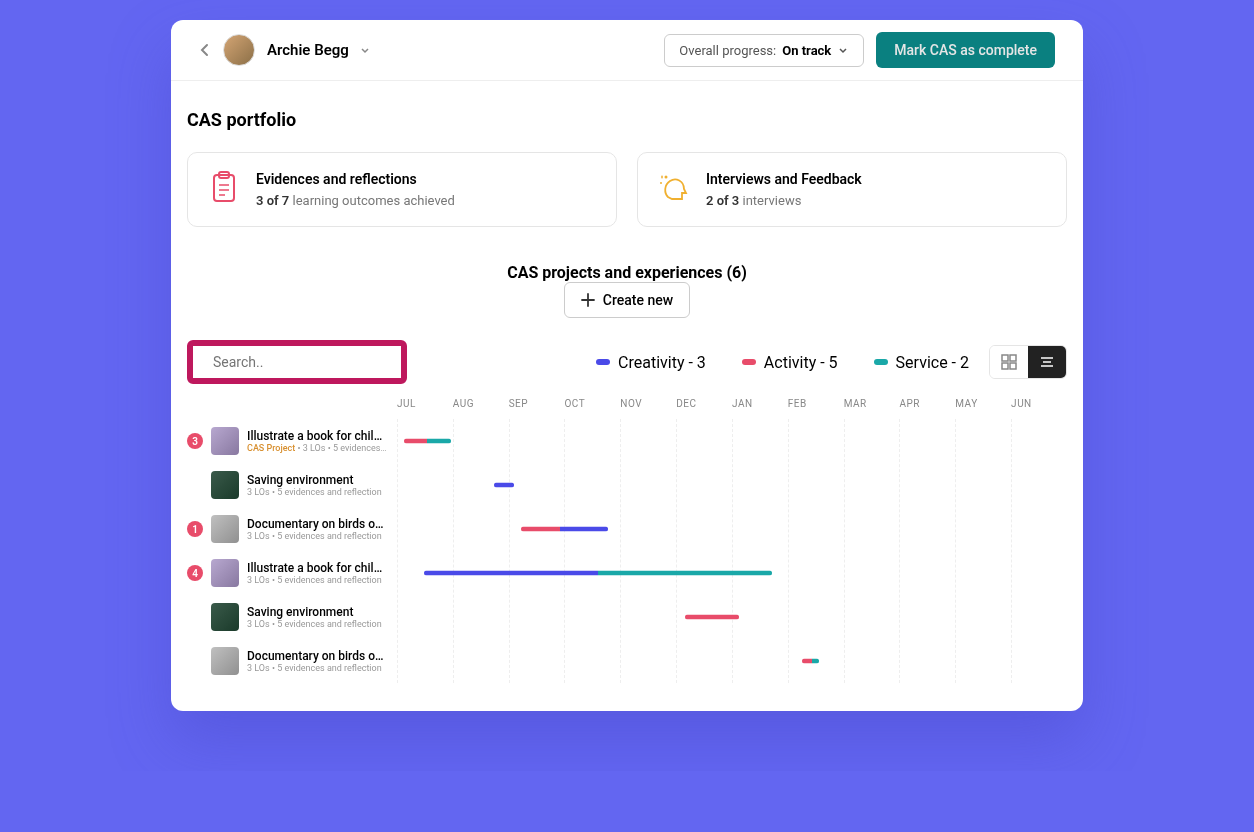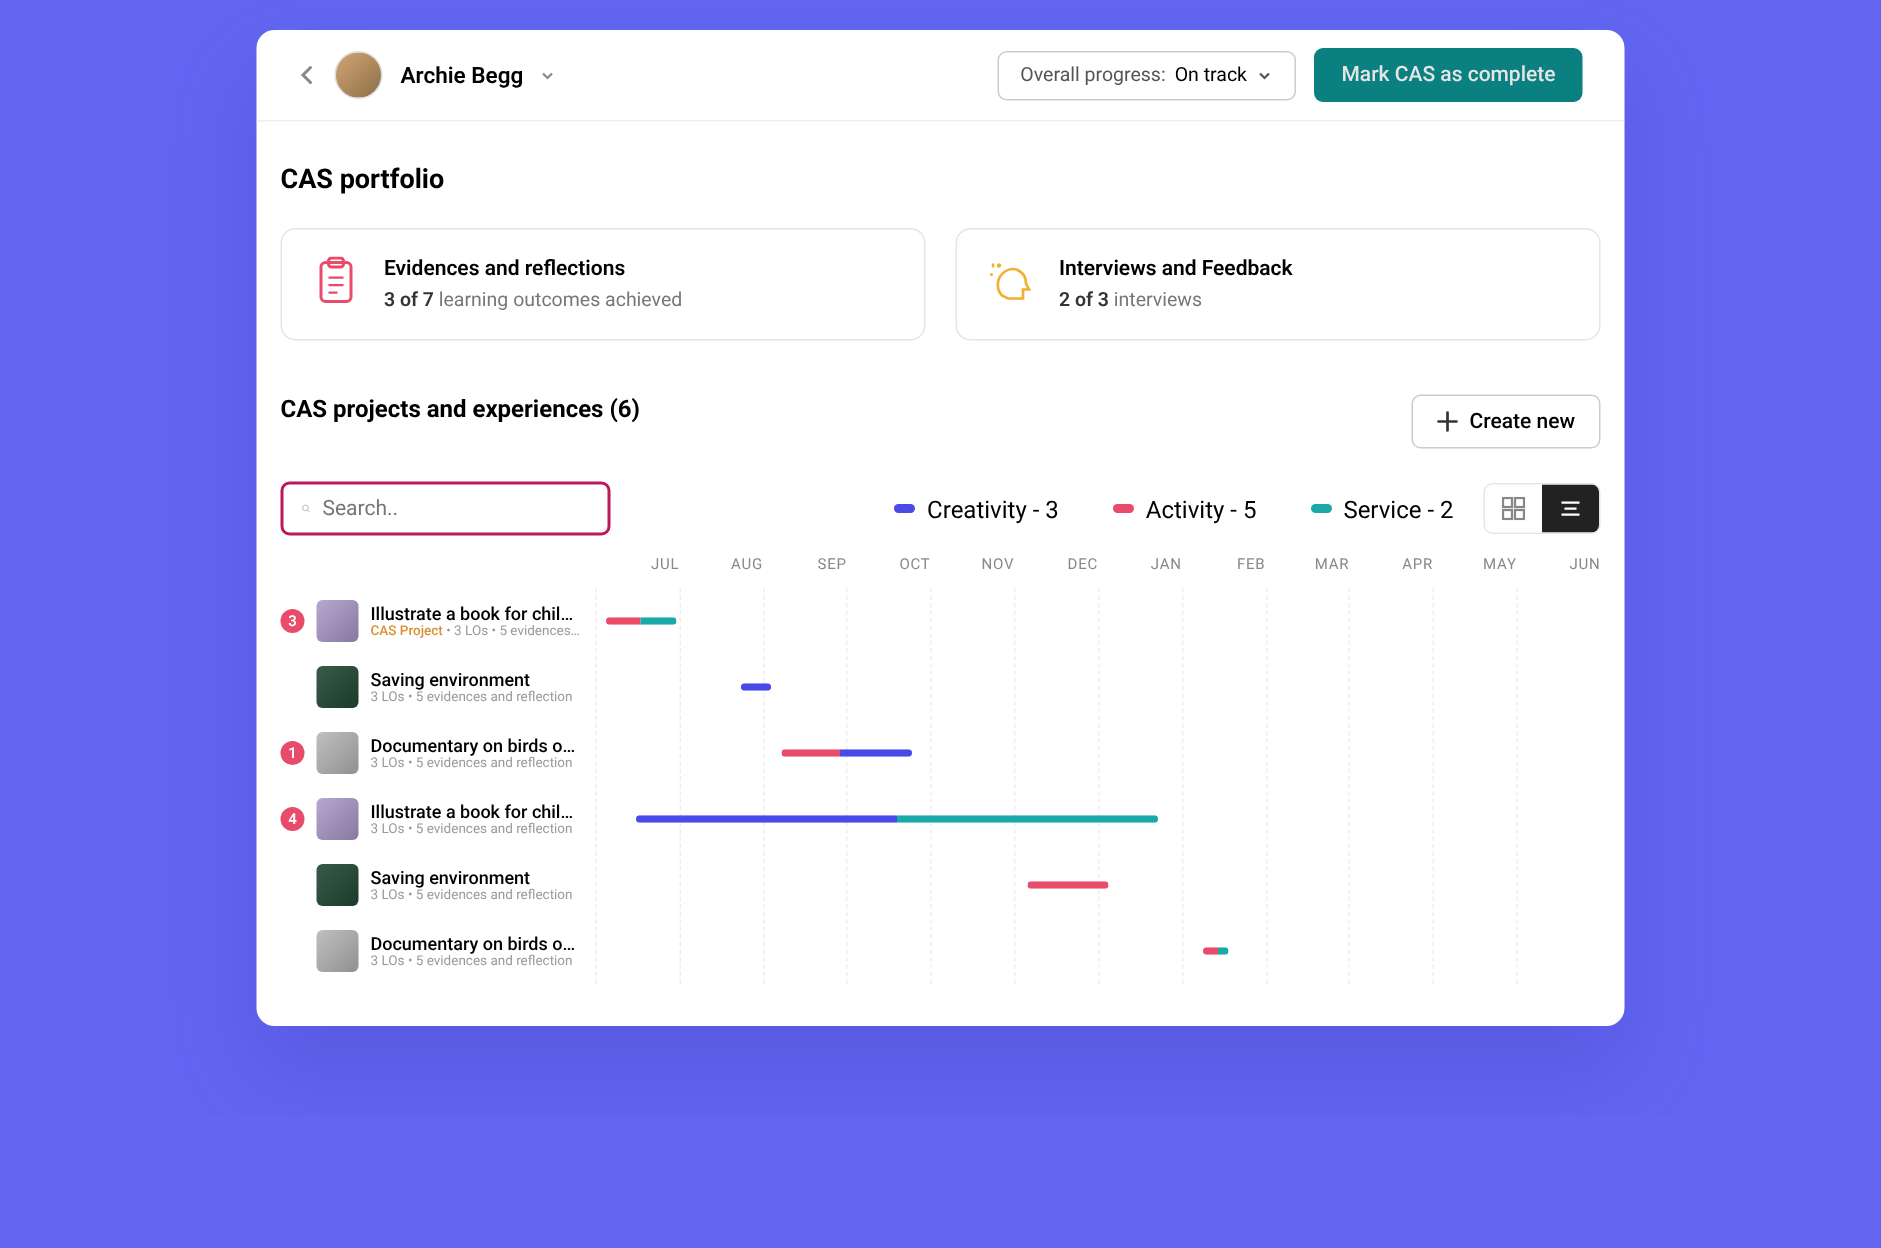--- a/index.html
+++ b/index.html
@@ -5,46 +5,46 @@
     * { box-sizing: border-box; margin: 0; padding: 0; font-family: -apple-system, BlinkMacSystemFont, 'Segoe UI', Roboto, sans-serif; }
     body { background: #6366f1; padding: 20px 60px 60px 60px; }
     .app { background: #fff; border-radius: 12px; overflow: hidden; width: 912px; margin: 0 auto; box-shadow: 0 30px 60px rgba(70,70,200,0.4); }
     .header { display: flex; align-items: center; padding: 12px 28px; border-bottom: 1px solid #eee; gap: 12px; }
     .back-btn { color: #888; cursor: pointer; display: flex; align-items: center; }
     .avatar { width: 32px; height: 32px; border-radius: 50%; background: linear-gradient(135deg, #d4a574, #8b6f47); border: 1px solid #ddd; }
     .username { font-weight: 600; font-size: 15px; }
     .header-spacer { flex: 1; }
     .progress-pill { border: 1px solid #ccc; border-radius: 6px; padding: 8px 14px; font-size: 13px; display: flex; align-items: center; gap: 6px; cursor: pointer; }
     .progress-pill .label { color: #555; }
-    .progress-pill .value { font-weight: 400; }
+    .progress-pill .value { font-weight: 700; }
     .primary-btn { background: #0a8080; color: #e5e5e5; border: none; border-radius: 6px; padding: 10px 18px; font-size: 14px; font-weight: 500; cursor: pointer; }
     .content { padding: 28px 16px; }
     .page-title { font-size: 18px; font-weight: 700; margin-bottom: 22px; }
     .cards { display: flex; gap: 20px; margin-bottom: 36px; }
     .card { flex: 1; border: 1px solid #e5e5e5; border-radius: 10px; padding: 18px 20px; display: flex; gap: 16px; align-items: flex-start; cursor: pointer; }
     .card-icon { width: 32px; height: 32px; flex-shrink: 0; display: flex; align-items: center; justify-content: center; }
     .card-title { font-weight: 600; font-size: 14px; margin-bottom: 6px; }
     .card-sub { font-size: 13px; color: #777; }
     .card-sub .bold { font-weight: 600; color: #333; }
-    .section-header { display: flex; align-items: flex-start; justify-content: space-between; margin-bottom: 22px; }
+    .section-header { display: flex; align-items: center; justify-content: space-between; margin-bottom: 22px; flex-direction: column; }
     .section-title { font-size: 16px; font-weight: 700; }
     .create-btn { border: 1px solid #ccc; background: #fff; border-radius: 6px; padding: 9px 16px; font-size: 14px; font-weight: 500; display: flex; align-items: center; gap: 8px; cursor: pointer; }
     .toolbar { display: flex; align-items: center; gap: 20px; margin-bottom: 14px; }
-    .search-box { display: flex; align-items: center; gap: 8px; border: 2px solid #be185d; border-radius: 6px; padding: 8px 12px; width: 220px; }
+    .search-box { display: flex; align-items: center; gap: 8px; border: 6px solid #be185d; border-radius: 6px; padding: 8px 12px; width: 220px; }
     .search-box input { border: none; outline: none; font-size: 14px; flex: 1; }
     .toolbar-spacer { flex: 1; }
     .legend { display: flex; gap: 36px; font-size: 16px; align-items: center; }
     .legend-item { display: flex; align-items: center; gap: 8px; }
     .legend-dot { width: 14px; height: 6px; border-radius: 3px; }
     .view-toggle { display: flex; border: 1px solid #e5e5e5; border-radius: 6px; overflow: hidden; }
     .view-btn { width: 38px; height: 32px; display: flex; align-items: center; justify-content: center; cursor: pointer; background: #fff; }
     .view-btn.active { background: #222; }
     .timeline-wrap { position: relative; }
     .months { display: flex; margin-left: 210px; font-size: 10px; color: #888; letter-spacing: 0.5px; margin-bottom: 10px; }
-    .month { flex: 1; text-align: right; }
+    .month { flex: 1; text-align: left; }
     .rows {}
     .row { display: flex; align-items: center; height: 44px; position: relative; }
     .row-left { width: 210px; display: flex; align-items: center; gap: 8px; flex-shrink: 0; }
     .badge { background: #e84c6a; color: #fff; width: 16px; height: 16px; border-radius: 50%; font-size: 10px; display: flex; align-items: center; justify-content: center; flex-shrink: 0; font-weight: 600; }
     .badge.hidden { visibility: hidden; }
     .thumb { width: 28px; height: 28px; border-radius: 4px; background: #888; flex-shrink: 0; }
     .thumb.t1 { background: linear-gradient(135deg,#b8a8d0,#8878a0); }
     .thumb.t2 { background: linear-gradient(135deg,#3a5a4a,#1a3a2a); }
     .thumb.t3 { background: linear-gradient(135deg,#c0c0c0,#909090); }
     .row-text { min-width: 0; }

